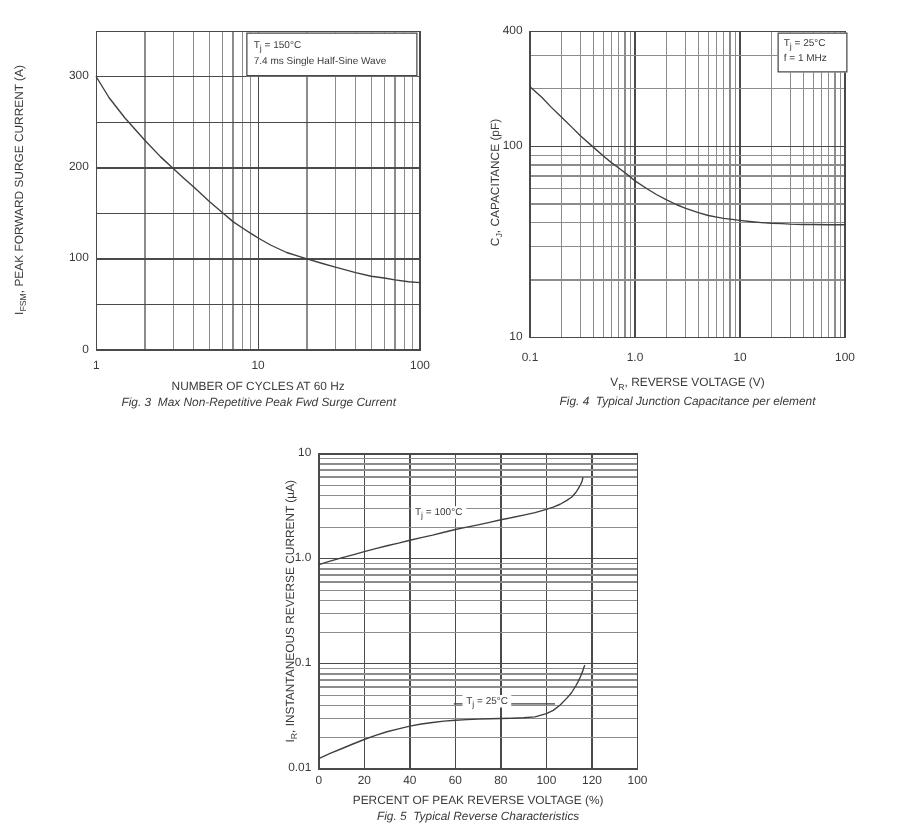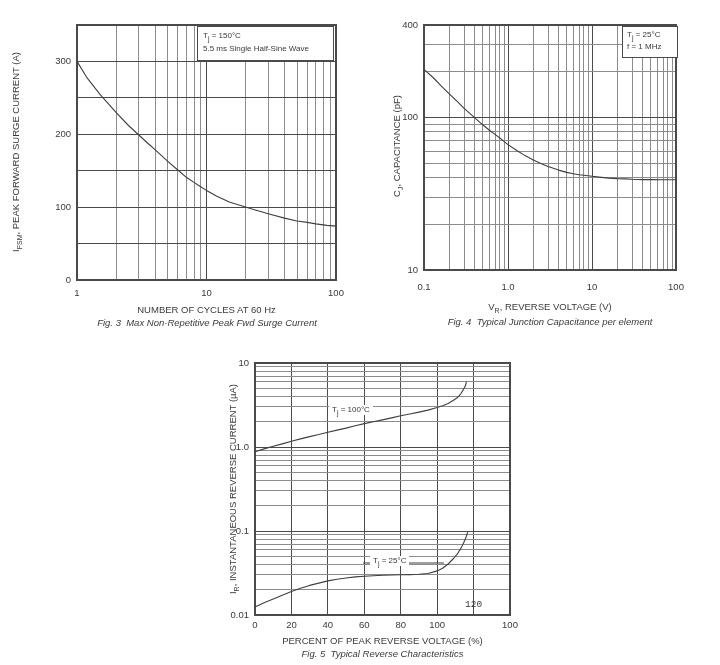--- a/index.html
+++ b/index.html
@@ -137,21 +137,21 @@
       <path d="M255.0,606.9 L264.1,602.7 L273.2,599.0 L282.3,595.2 L291.4,591.6 L300.5,588.3 L309.6,585.4 L318.8,583.1 L327.9,580.9 L337.0,579.2 L346.1,578.0 L355.2,576.9 L364.3,576.2 L373.4,575.7 L382.5,575.3 L391.6,575.0 L400.7,574.8 L409.8,574.6 L418.9,574.2 L428.0,573.5 L437.1,570.9 L442.6,568.3 L448.1,564.0 L453.5,558.5 L457.2,554.2 L460.8,548.4 L462.6,545.1 L464.5,541.0 L466.3,536.5 L467.2,533.6 L467.7,532.5" fill="none" stroke="#3f3f3f" stroke-width="1.1" stroke-linejoin="round" stroke-linecap="round"></path>
     </svg>
 
   <div id="labels">
 
     <div class="axlab rot" style="left:-124px;top:146px;width:280px"><span>I</span><sub>FSM</sub><span>, PEAK FORWARD SURGE CURRENT (A)</span></div>
     <div class="axlab" style="left:77px;top:304px;width:259px"><span>NUMBER OF CYCLES AT 60 Hz</span></div>
     <div class="cap" style="left:42px;top:317px;width:330px">Fig. 3&nbsp; Max Non-Repetitive Peak Fwd Surge Current</div>
     <div class="ann" style="left:197px;top:26px;width:137px;height:35px">
       <div><span>T</span><sub>j</sub><span> = 150°C</span></div>
-      <div><span>5.5 ms Single Half-Sine Wave</span></div>
+      <div><span>7.4 ms Single Half-Sine Wave</span></div>
     </div>
 
     <div class="axlab rot" style="left:257px;top:140px;width:280px"><span>C</span><sub>J</sub><span>, CAPACITANCE (pF)</span></div>
     <div class="axlab" style="left:424px;top:301px;width:252px"><span>V</span><sub>R</sub><span>, REVERSE VOLTAGE (V)</span></div>
     <div class="cap" style="left:385px;top:316px;width:330px">Fig. 4&nbsp; Typical Junction Capacitance per element</div>
     <div class="ann" style="left:622px;top:26px;width:56px;height:32px;line-height:12px;padding:2px 4px">
       <div><span>T</span><sub>j</sub><span> = 25°C</span></div>
       <div><span>f = 1 MHz</span></div>
     </div>
 
@@ -173,20 +173,20 @@
       <div class="tick xt" style="left: 656px; width: 40px; top: 282px;">100</div>
       <div class="tick yt" style="left: 378px; width: 40px; top: 20px;">400</div>
       <div class="tick yt" style="left: 378px; width: 40px; top: 112.072px;">100</div>
       <div class="tick yt" style="left: 378px; width: 40px; top: 265px;">10</div>
       <div class="tick xt" style="left: 235px; width: 40px; top: 620px;">0</div>
       <div class="tick xt" style="left: 271.429px; width: 40px; top: 620px;">20</div>
       <div class="tick xt" style="left: 307.857px; width: 40px; top: 620px;">40</div>
       <div class="tick xt" style="left: 344.286px; width: 40px; top: 620px;">60</div>
       <div class="tick xt" style="left: 380.714px; width: 40px; top: 620px;">80</div>
       <div class="tick xt" style="left: 417.143px; width: 40px; top: 620px;">100</div>
-      <div class="tick xt" style="left: 453.571px; width: 40px; top: 600px; font-family: Liberation Mono, monospace;">120</div>
+      <div class="tick xt" style="left: 453.571px; width: 40px; top: 620px;">120</div>
       <div class="tick xt" style="left: 490px; width: 40px; top: 620px;">100</div>
       <div class="tick yt" style="left: 209px; width: 40px; top: 358px;">10</div>
       <div class="tick yt" style="left: 209px; width: 40px; top: 442px;">1.0</div>
       <div class="tick yt" style="left: 209px; width: 40px; top: 526px;">0.1</div>
       <div class="tick yt" style="left: 209px; width: 40px; top: 610px;">0.01</div>
     </div>
 </div>
 
 </body></html>

